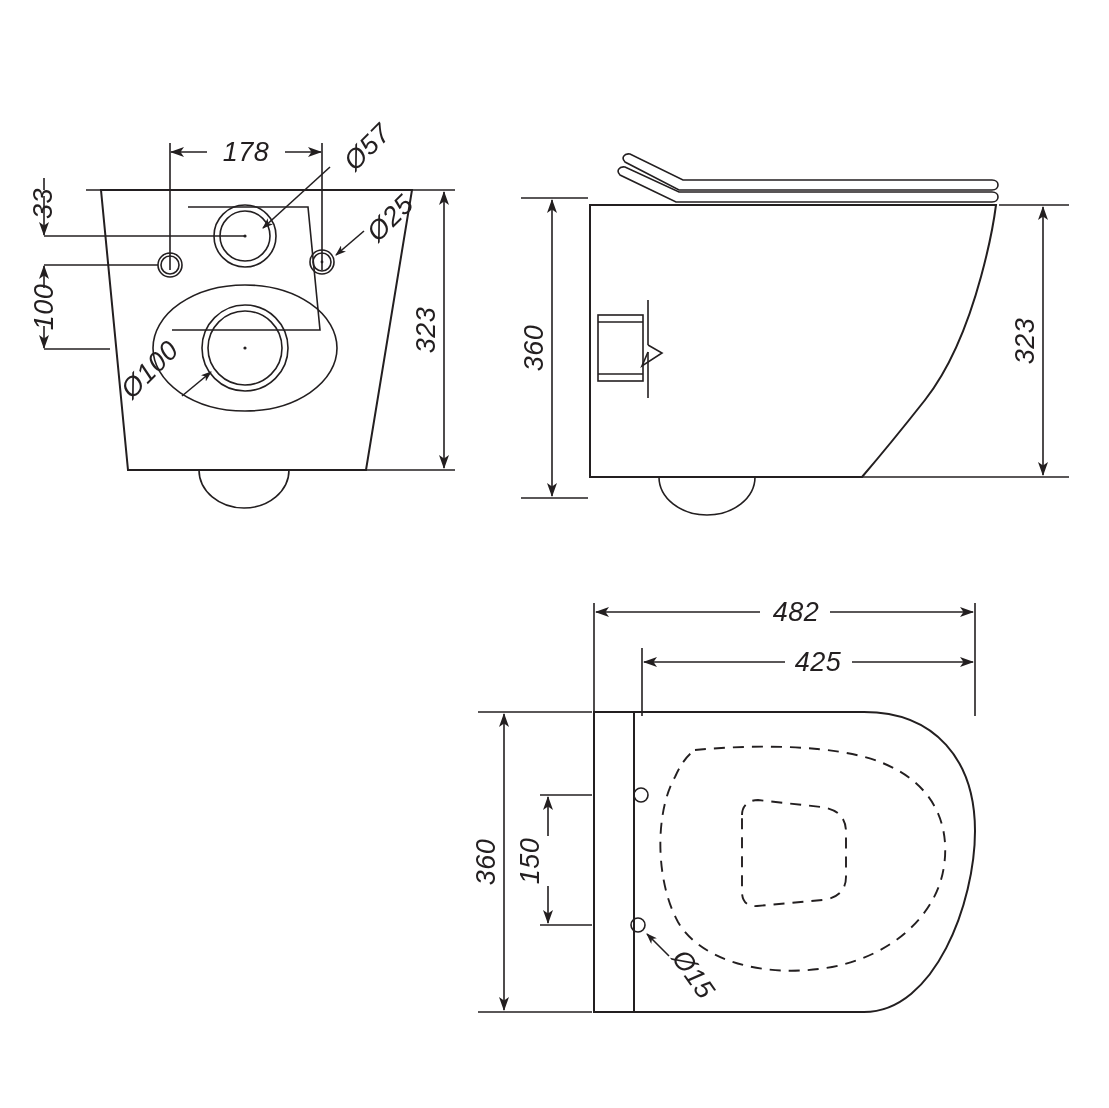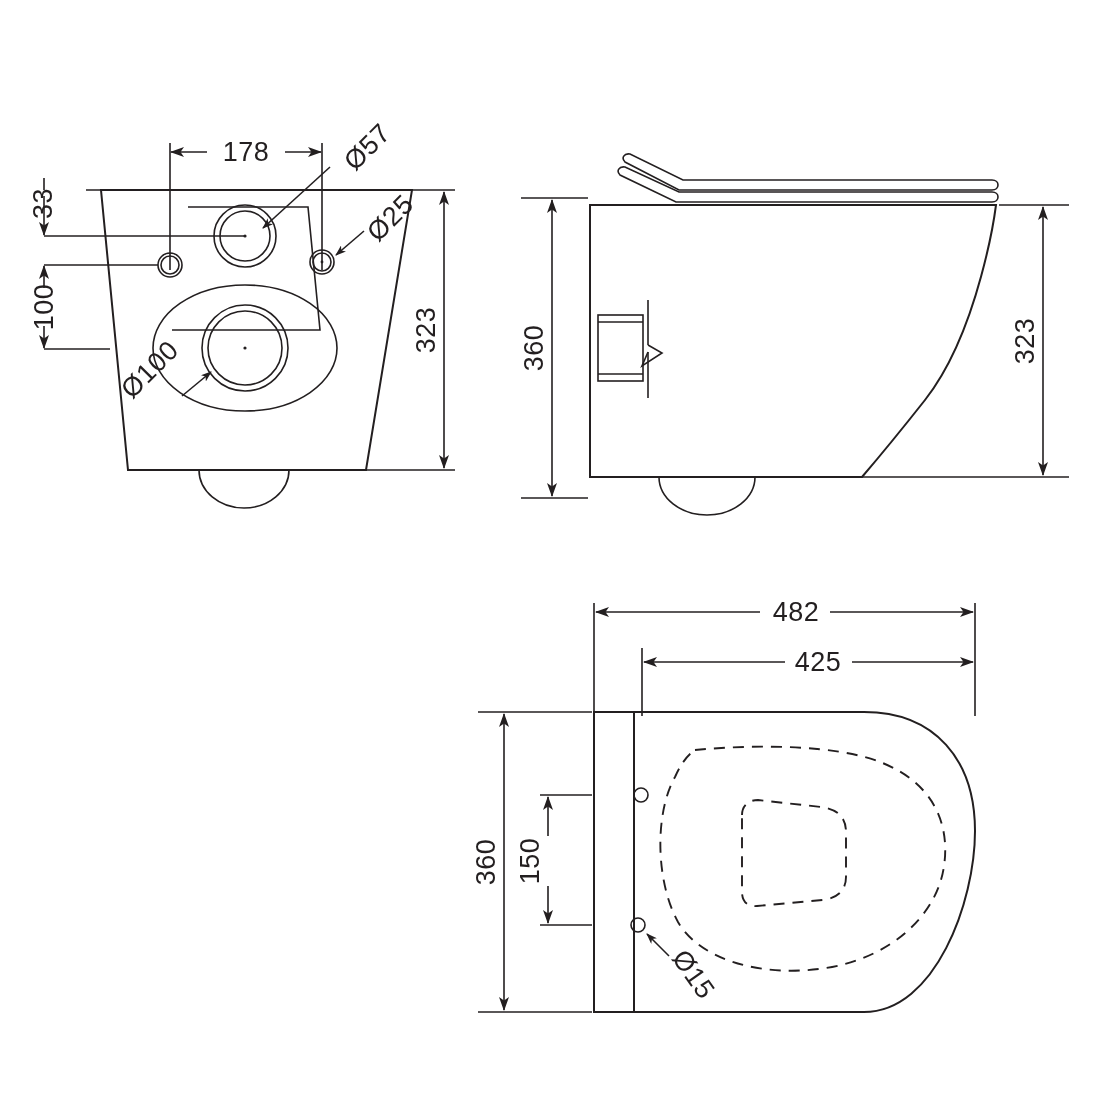--- a/index.html
+++ b/index.html
@@ -14,20 +14,21 @@
     font-family: "Liberation Sans", sans-serif;
     position: relative;
     overflow: hidden;
   }
   #drawing-root {
     position: absolute;
     left: 0;
     top: 0;
     width: 1109px;
     height: 1108px;
+    font-style: italic;
   }
   svg.draw {
     position: absolute;
     left: 0;
     top: 0;
     width: 1109px;
     height: 1108px;
     display: block;
   }
   .ln {

